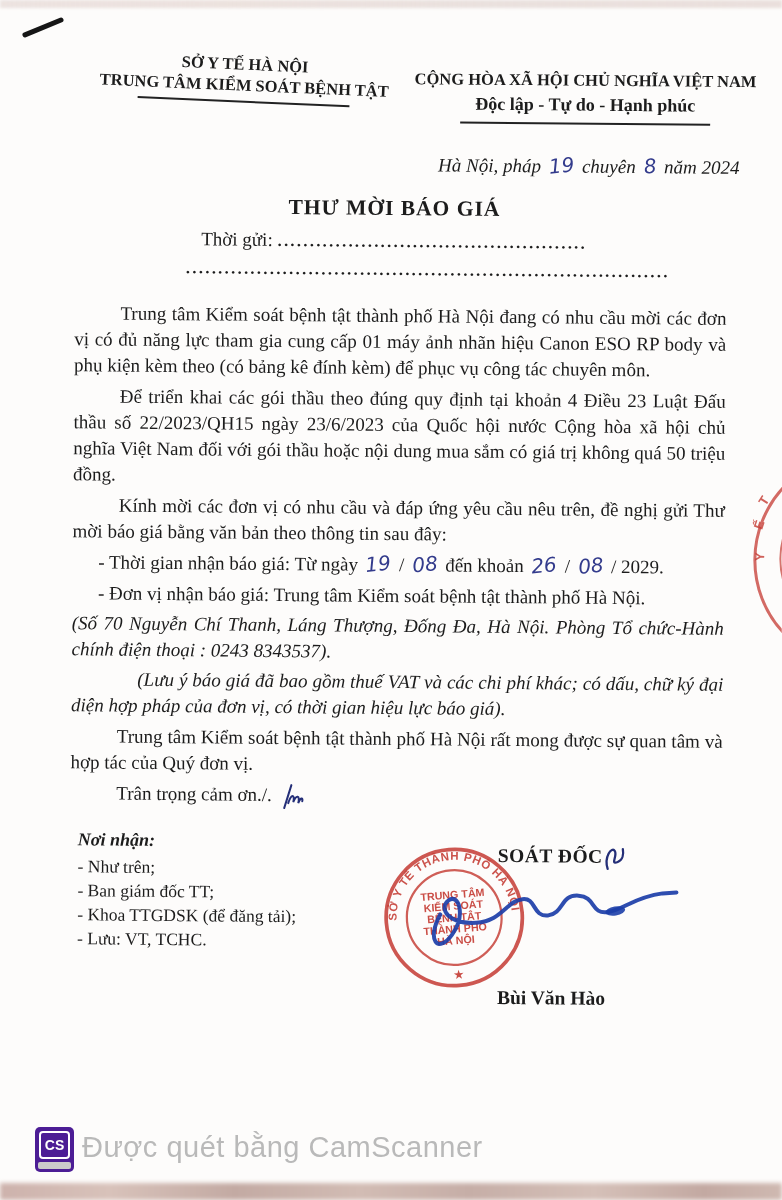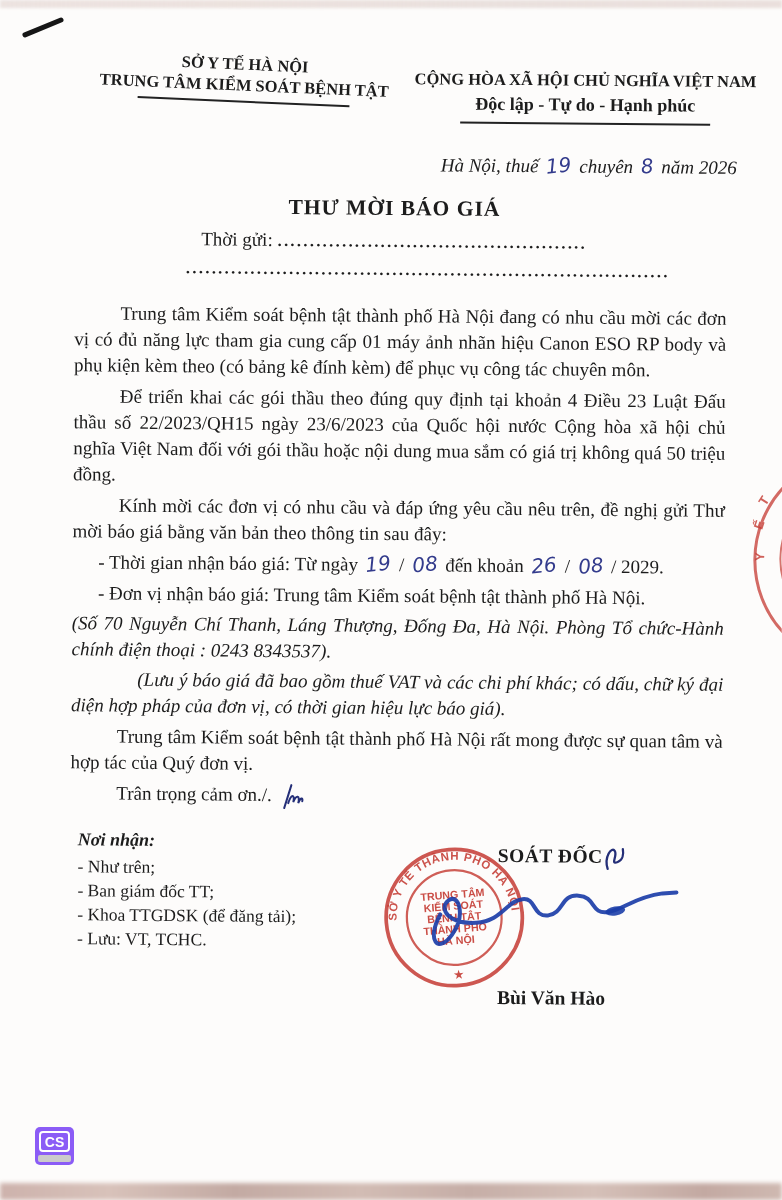--- a/index.html
+++ b/index.html
@@ -56,21 +56,21 @@
   .sig-svg{left:415px;top:862px;z-index:5;}
 
   
   .side-stamp{left:735px;top:440px;width:47px;height:230px;overflow:hidden;}
   .side-stamp .oc{position:absolute;left:18px;top:8px;width:210px;height:210px;border:3.5px solid rgba(196,58,50,.75);border-radius:50%;}
   .side-stamp .ic{position:absolute;left:44px;top:34px;width:158px;height:158px;border:2.5px solid rgba(196,58,50,.7);border-radius:50%;}
   .side-stamp .lt{position:absolute;color:rgba(196,58,50,.8);font-weight:bold;font-size:13px;
     font-family:"Liberation Sans",sans-serif;}
 
   
-  .cs-icon{left:35px;top:1127px;width:39px;height:38px;background:#8b5cf6;border-radius:5px;}
+  .cs-icon{left:35px;top:1127px;width:39px;height:45px;background:#4c1d95;border-radius:5px;}
   .cs-icon .frame{position:absolute;left:4px;top:4px;right:4px;bottom:13px;border:2.5px solid #fff;
     border-radius:4px;display:flex;align-items:center;justify-content:center;
     font-family:"Liberation Sans",sans-serif;font-weight:bold;font-size:14px;color:#fff;}
   .cs-icon .strip{position:absolute;left:3px;right:3px;bottom:3px;height:7px;background:#cbcbcb;border-radius:2px;}
   .cs-text{left:82px;top:1131px;font-family:"Liberation Sans",sans-serif;font-size:29px;color:#b9b9b9;letter-spacing:.5px;white-space:nowrap;}
 </style>
 </head>
 <body>
 
 <div class="page">
@@ -86,25 +86,25 @@
       <div class="ul"></div>
     </div>
 
     <div class="abs hdr-right ctr b">
       <div>CỘNG HÒA XÃ HỘI CHỦ NGHĨA VIỆT NAM</div>
       <div class="l2">Độc lập - Tự do - Hạnh phúc</div>
       <div class="ul"></div>
     </div>
 
     <div class="abs dateline ctr i nowrap">
-      <span>Hà Nội, thuế</span>
+      <span>Hà Nội, pháp</span>
       <span class="hand">19</span>
       <span>chuyên</span>
       <span class="hand">8</span>
-      <span>năm 2026</span>
+      <span>năm 2024</span>
     </div>
 
     <div class="abs title ctr b">THƯ MỜI BÁO GIÁ</div>
 
     <div class="abs salutation ctr nowrap">
       <span>Thời gửi:</span>
       <span class="dots">................................................</span>
     </div>
     <div class="abs dots2-line nowrap">
       <span class="dots">................................................................................</span>
@@ -184,15 +184,16 @@
       <span class="lt" style="left:19px;top:74px;transform:rotate(-72deg)">Ế</span>
       <span class="lt" style="left:20px;top:106px;transform:rotate(-88deg)">Y</span>
     </div>
 
   </div>
 
   <div class="abs cs-icon">
     <div class="frame">CS</div>
     <div class="strip"></div>
   </div>
+  <div class="abs cs-text">Được quét bằng CamScanner</div>
 
   <div class="abs band-bottom"></div>
 </div>
 
 </body></html>

